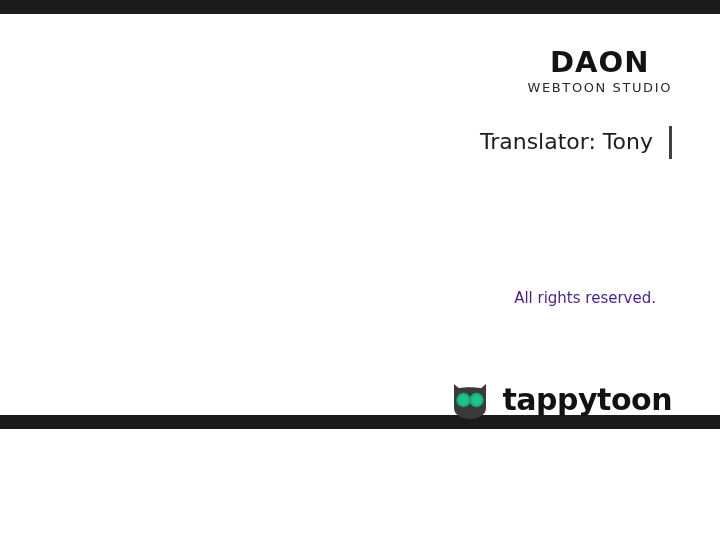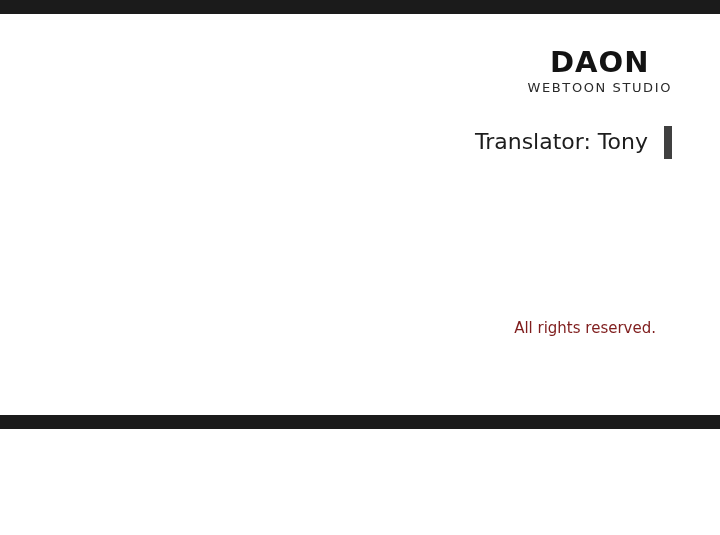--- a/index.html
+++ b/index.html
@@ -61,21 +61,21 @@
   }
 
   
   .credits {
     position: absolute;
     right: 48px;
     top: 126px;
     width: 420px;
     text-align: right;
     padding-right: 16px;
-    border-right: 8px solid #404040;
+    border-right: 3px solid #404040;
     box-sizing: border-box;
   }
   .credit-line {
     font-family: "DejaVu Sans", sans-serif;
     font-size: 22px;
     color: #1d1d1d;
     line-height: 1.48;
     white-space: nowrap;
   }
 
@@ -84,24 +84,23 @@
     right: 48px;
     top: 286px;
     width: 430px;
     text-align: right;
     padding-right: 16px;
     box-sizing: border-box;
   }
   .rights-line {
     font-family: "DejaVu Sans", sans-serif;
     font-size: 15px;
-    color: #7f1d1d;
+    color: #4c1d95;
     line-height: 1.62;
     white-space: nowrap;
-    margin-top: 30px;
   }
 
   
   .tappytoon {
     position: absolute;
     right: 48px;
     top: 378px;
     display: flex;
     align-items: center;
     gap: 10px;
@@ -134,14 +133,30 @@
   </div>
 
   <div class="credits">
     <div class="credit-line">Translator: Tony</div>
   </div>
 
   <div class="rights">
     <div class="rights-line">All rights reserved.</div>
   </div>
 
+  <div class="tappytoon">
+    <div class="cat-mark">
+      <svg width="44" height="44" viewBox="0 0 44 44" aria-hidden="true">
+        <path d="M6 14 L6 6 L13 12 Z" fill="#3a3a3a"></path>
+        <path d="M38 14 L38 6 L31 12 Z" fill="#3a3a3a"></path>
+        <path d="M6 13 C6 8 38 8 38 13 L38 30 C38 37 30 41 22 41 C14 41 6 37 6 30 Z" fill="#3a3a3a"></path>
+        <circle cx="15.5" cy="22" r="7.2" fill="#17a97b"></circle>
+        <circle cx="28.5" cy="22" r="7.2" fill="#17a97b"></circle>
+        <rect x="19" y="20.6" width="6" height="2.6" fill="#17a97b"></rect>
+        <circle cx="15.5" cy="22" r="5.2" fill="#1fc28d"></circle>
+        <circle cx="28.5" cy="22" r="5.2" fill="#1fc28d"></circle>
+        <rect x="19.5" y="30" width="5" height="11" fill="#3a3a3a"></rect>
+      </svg>
+    </div>
+    <div class="tappy-word">tappytoon</div>
+  </div>
 
 </div>
 
 </body></html>

